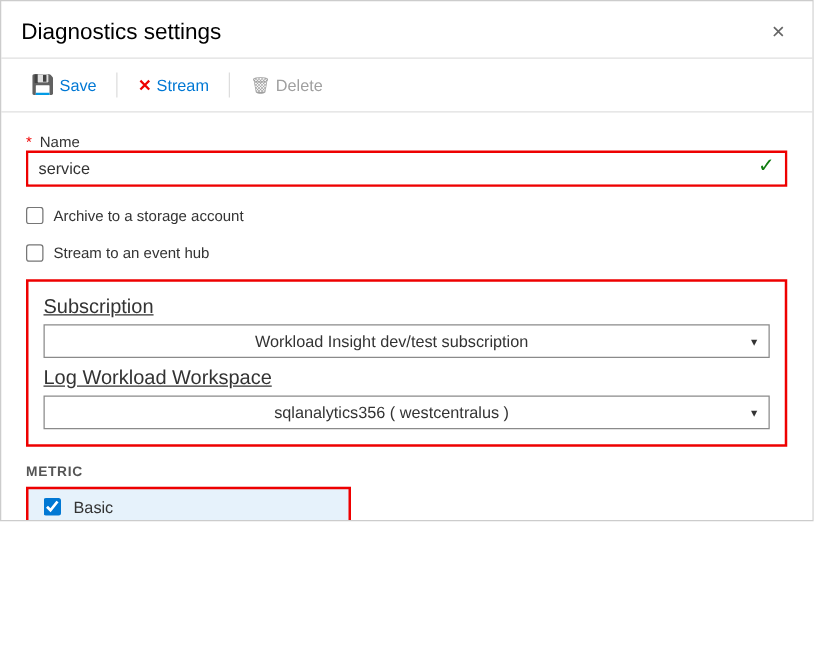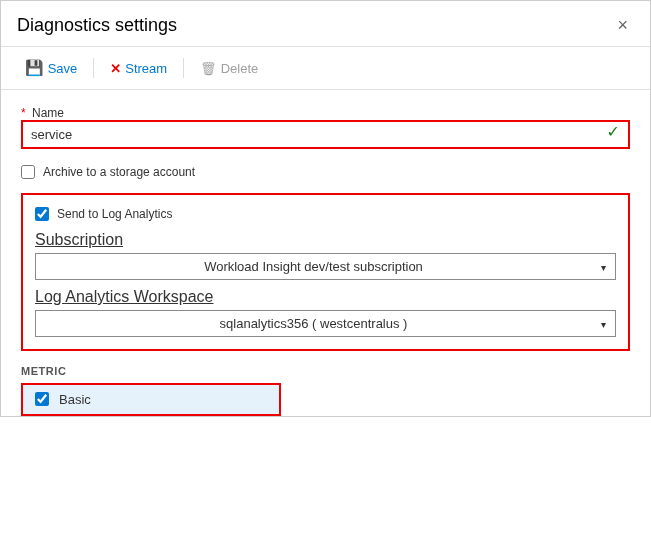--- a/index.html
+++ b/index.html
@@ -215,36 +215,36 @@
         <input type="text" class="name-input" value="service" style="">
         <span class="check-valid">✓</span>
       </div>
     </div>
 
     <div class="checkbox-row">
       <input type="checkbox" id="archive" style="">
       <label for="archive">Archive to a storage account</label>
     </div>
 
+    <div class="checkbox-row">
+      <input type="checkbox" id="stream" style="">
+      <label for="stream">Stream to an event hub</label>
+    </div>
 
     <div class="section-box">
-      <div class="checkbox-row" style="margin-bottom:8px;">
-        <input type="checkbox" id="loganalytics" checked="" style="">
-        <label for="loganalytics">Send to Log Analytics</label>
-      </div>
 
       <div class="sub-label">Subscription</div>
       <div class="dropdown-wrap">
         <select class="dropdown">
           <option>Workload Insight dev/test subscription</option>
         </select>
         <span class="dropdown-arrow">▾</span>
       </div>
 
-      <div class="sub-label">Log Analytics Workspace</div>
+      <div class="sub-label">Log Workload Workspace</div>
       <div class="dropdown-wrap">
         <select class="dropdown">
           <option>sqlanalytics356 ( westcentralus )</option>
         </select>
         <span class="dropdown-arrow">▾</span>
       </div>
     </div>
 
     <div class="metric-section">
       <div class="metric-title">METRIC</div>

